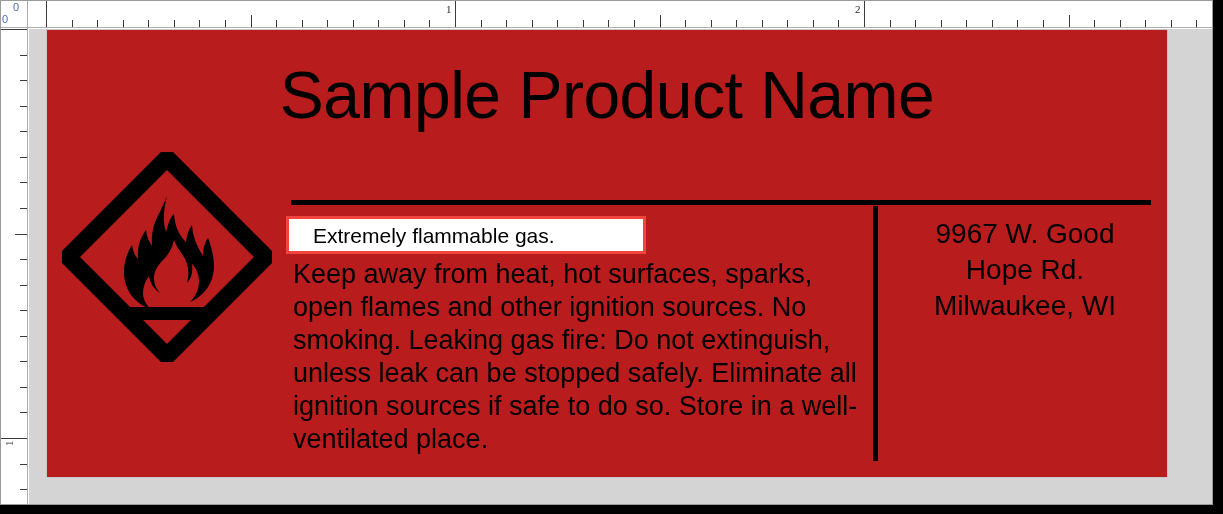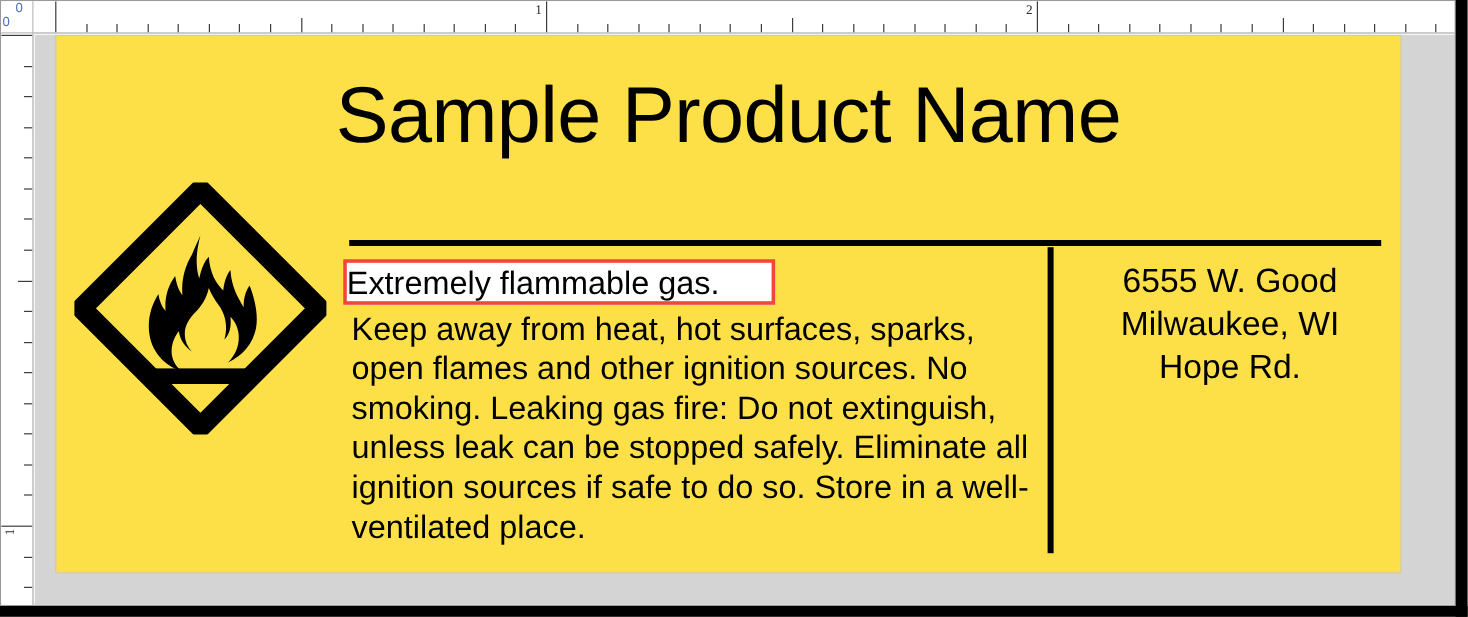--- a/index.html
+++ b/index.html
@@ -125,21 +125,21 @@
     overflow: hidden;
   }
 
   
   #label-artboard {
     position: absolute;
     left: 17px;  
     top: 0px;    
     width: 1122px;
     height: 449px;
-    background: #fde047;
+    background: #b91c1c;
     border: 1px solid #c8c8c8;
     box-sizing: border-box;
   }
 
   
   #label-title {
     position: absolute;
     left: 0; top: 32px;
     width: 1120px;
     text-align: center;
@@ -187,22 +187,22 @@
   #hazard-statement-box {
     position: absolute;
     left: 239px; top: 186px;
     width: 360px; height: 38px;
     border: 3px solid #f2453d;
     box-sizing: border-box;
     background: #ffffff;
   }
   #hazard-statement-text {
     position: absolute;
-    left: 0; top: 2px;
-    font-size: 27px;
+    left: 24px; top: 2px;
+    font-size: 21px;
     line-height: 30px;
     color: #000000;
     white-space: nowrap;
     font-family: "Liberation Sans", sans-serif;
   }
 
   
   #precautionary-text {
     position: absolute;
     left: 246px; top: 228px;
@@ -359,23 +359,23 @@
         </svg>
       </div>
 
       <div id="hazard-statement-box">
         <span id="hazard-statement-text">Extremely flammable gas.</span>
       </div>
 
       <div id="precautionary-text">Keep away from heat, hot surfaces, sparks, open flames and other ignition sources. No smoking. Leaking gas fire: Do not extinguish, unless leak can be stopped safely. Eliminate all ignition sources if safe to do so. Store in a well-ventilated place.</div>
 
       <div id="supplier-block">
-        <div>6555 W. Good</div>
+        <div>9967 W. Good</div>
+        <div>Hope Rd.</div>
         <div>Milwaukee, WI</div>
-        <div>Hope Rd.</div>
       </div>
 
     </div>
   </div>
 
   <div id="window-shadow-right"></div>
   <div id="window-shadow-bottom"></div>
 
 </div>
 

